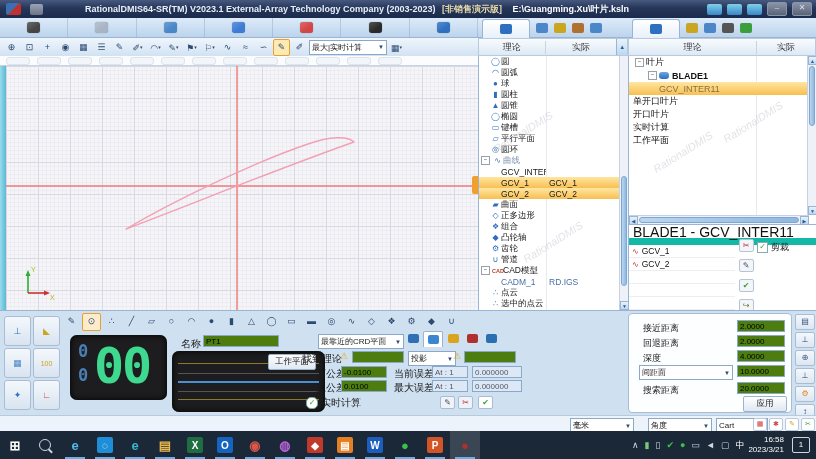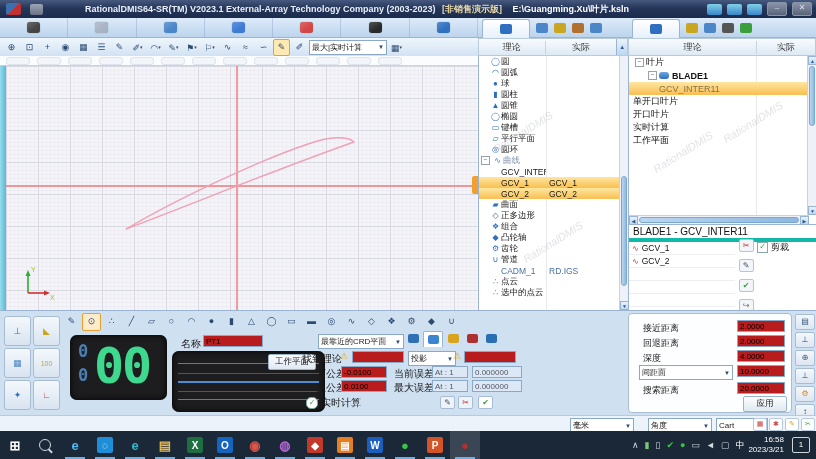--- a/index.html
+++ b/index.html
@@ -90,22 +90,22 @@
     border-left:1px solid #9ab4d2;box-sizing:border-box;}
   .bladetree{position:absolute;left:0;top:0;width:180px;height:159px;overflow:hidden;}
   .btrow{height:13px;display:flex;align-items:center;font-size:9px;color:#111;}
   .btrow.sel{background:linear-gradient(#ffe6a0,#f8bf52);}
   .blade-ico{width:10px;height:7px;border-radius:3px;background:linear-gradient(#6aa8e0,#2f6fc0);
     margin-right:3px;flex:0 0 auto;}
   .bt-coldiv{position:absolute;left:127px;top:0;height:159px;width:1px;background:#e6e9ee;}
   .hscroll{position:absolute;left:0;top:159px;width:180px;height:9px;background:#eef2f8;
     border-top:1px solid #c8d2e0;box-sizing:border-box;}
   .detail{position:absolute;left:0;top:168px;width:188px;height:86px;border-top:1px solid #9ab4d2;box-sizing:border-box;}
-  .dhdr{height:13px;font-size:10px;color:#111;display:flex;align-items:center;padding-left:4px;
-    background:#fff;border-bottom:4px solid #14b8a6;}
+  .dhdr{height:13px;font-size:14px;color:#111;display:flex;align-items:center;padding-left:4px;
+    background:#fff;border-bottom:7px solid #14b8a6;}
   .drow{height:12px;display:flex;align-items:center;font-size:8.5px;color:#111;border-bottom:1px solid #eceef2;
     width:106px;}
   .drow .wave{color:#c03030;font-size:8px;margin:0 3px;}
   .dicons{position:absolute;left:108px;top:14px;width:18px;display:flex;flex-direction:column;gap:7px;align-items:center;}
   .dico{width:13px;height:11px;border-radius:2px;font-size:8px;line-height:11px;text-align:center;}
   .trim{position:absolute;left:128px;top:16px;display:flex;align-items:center;gap:3px;font-size:9px;color:#111;}
   .cbx{width:9px;height:9px;border:1px solid #8aa;background:#fff;color:#3a9e3a;font-size:8px;line-height:8px;text-align:center;}
   
   .bottom{left:0;top:310px;width:816px;height:105px;background:#cfe0f0;border-top:1px solid #9ab4d2;box-sizing:border-box;}
   .ltile{width:25px;height:28px;border:1px solid #a8bcd4;border-radius:3px;
@@ -114,21 +114,21 @@
   .gbtn{width:17px;height:16px;border:1px solid transparent;border-radius:2px;text-align:center;
     line-height:15px;font-size:9px;color:#2c4a72;}
   .gbtn.active{background:#fdeccb;border-color:#e8a030;}
   .display{position:absolute;background:#1d1d1f;border-radius:7px;box-shadow:inset 0 0 6px #000;}
   .d1-small{position:absolute;left:8px;color:#4a7fb5;font-family:"DejaVu Sans Mono",monospace;
     font-size:17px;font-weight:bold;line-height:17px;}
   .d1-big{position:absolute;left:24px;top:2px;color:#3ed98f;font-family:"DejaVu Sans Mono",monospace;
     font-size:50px;font-weight:bold;letter-spacing:-2px;}
   .stripe{position:absolute;left:6px;right:6px;height:1px;}
   .blbl{font-size:10px;color:#1a1a1a;position:absolute;white-space:nowrap;}
-  .fld{position:absolute;height:12px;border:1px solid #8aa8c8;background:#b91c1c;font-size:8px;
+  .fld{position:absolute;height:12px;border:1px solid #8aa8c8;background:#4d7c0f;font-size:8px;
     padding:0 2px;box-sizing:border-box;font-family:"Liberation Sans",sans-serif;}
   .fld.dis{background:#dce8f5;color:#556;}
   .pbtn{position:absolute;height:14px;border:1px solid #9ab4d0;border-radius:2px;font-size:8.5px;
     background:linear-gradient(#fefefe,#dfe8f2);text-align:center;line-height:13px;color:#111;}
   .warn{position:absolute;color:#e6a817;font-size:9px;}
   .mtabs{position:absolute;left:404px;top:20px;display:flex;gap:1px;}
   .mtab{width:18px;height:15px;display:flex;align-items:center;justify-content:center;border-radius:2px 2px 0 0;}
   .mtab.active{background:#fff;border:1px solid #9ab4d2;border-bottom:none;}
   .mticon{width:11px;height:9px;border-radius:2px;}
   .chk{width:10px;height:10px;border-radius:5px;background:#fff;border:1px solid #7a9;color:#3a9e3a;
@@ -440,20 +440,28 @@
         <div class="trow">
           <span class="tc1">
             <span class="xsp"></span>
             <span class="ficon">∪</span>
             <span>管道</span>
           </span>
           <span class="tc2"></span>
         </div>
         <div class="trow">
           <span class="tc1">
+            <span class="xbox">−</span>
+            <span class="ficon cad">CAD</span>
+            <span>CAD模型</span>
+          </span>
+          <span class="tc2"></span>
+        </div>
+        <div class="trow">
+          <span class="tc1">
             <span style="width: 22px; flex: 0 0 auto;"></span>
             <span style="color: rgb(74, 111, 165);">CADM_1</span>
           </span>
           <span class="tc2" style="color: rgb(74, 111, 165);">RD.IGS</span>
         </div>
         <div class="trow">
           <span class="tc1">
             <span class="xsp"></span>
             <span class="ficon">∴</span>
             <span>点云</span>
@@ -592,21 +600,21 @@
     </div>
     <div class="display" style="left:172px;top:40px;width:153px;height:61px;">
       <div class="stripe" style="top:12px;background:#8a7a30;"></div>
       <div class="stripe" style="top:22px;background:#555;"></div>
       <div class="stripe" style="top:30px;background:#4a8fd4;height:2px;"></div>
       <div class="stripe" style="top:40px;background:#555;"></div>
       <div class="stripe" style="top:48px;background:#8a7a30;"></div>
     </div>
 
     <div class="blbl" style="left:181px;top:26px;">名称</div>
-    <input class="fld" style="left: 203px; top: 24px; width: 60px;" value="PT1">
+    <input class="fld" style="left: 203px; top: 24px; width: 76px;" value="PT1">
     <div class="pbtn" style="left:268px;top:23px;width:46px;margin-top:20px;">工作平面</div>
     <div class="combo" style="position:absolute;left:318px;top:23px;width:80px;">
       <span>最靠近的CRD平面</span>
       <span class="cart">▼</span>
     </div>
     <div class="mtabs" id="measureTabs">
         <div class="mtab">
           <span class="mticon" style="background-color: rgb(47, 111, 179);"></span>
         </div>
         <div class="mtab active">

